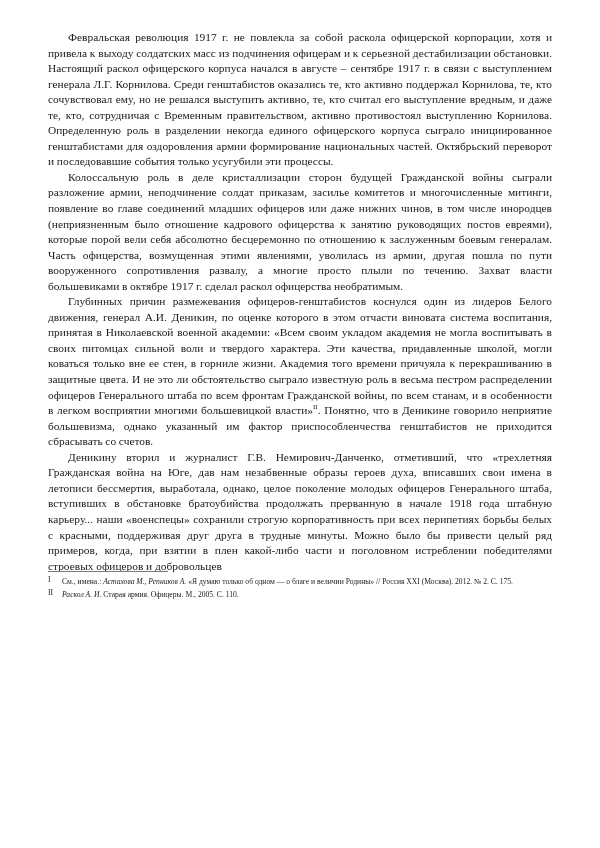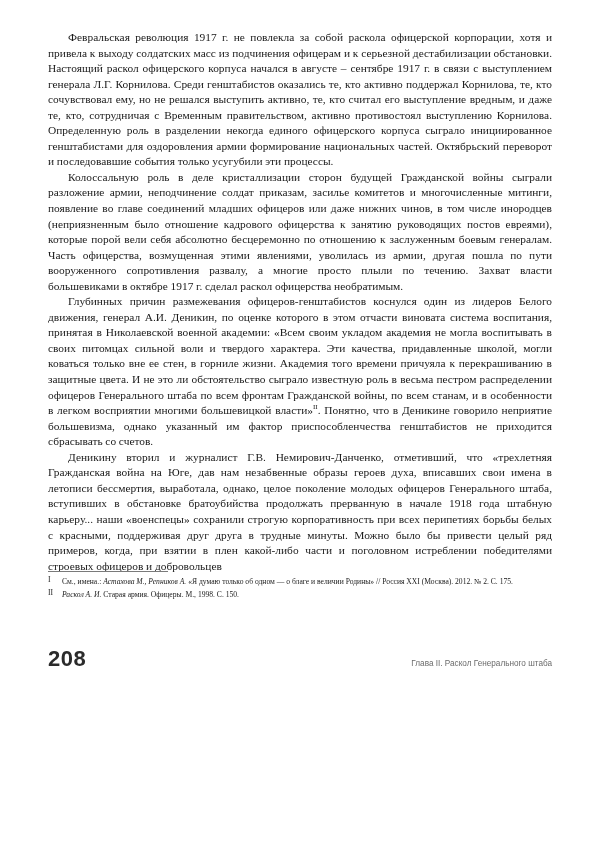--- a/index.html
+++ b/index.html
@@ -106,22 +106,18 @@
   <div class="footnotes">
     <div class="rule"></div>
 
     <div class="fn">
       <span class="marker">I</span>
       <span class="fntext"><span>См., имена.: </span><i>Астахова М., Репников А.</i><span> «Я думаю только об одном — о благе и величии Родины» // Россия XXI (Москва). 2012. № 2. С. 175.</span></span>
     </div>
 
     <div class="fn">
       <span class="marker">II</span>
-      <span class="fntext"><span></span><i>Раскол А. И.</i><span> Старая армия. Офицеры. М., 1998. С. 150.</span></span>
+      <span class="fntext"><span></span><i>Раскол А. И.</i><span> Старая армия. Офицеры. М., 2005. С. 110.</span></span>
     </div>
   </div>
 
-  <div class="footer">
-    <div class="folio">208</div>
-    <div class="running-title">Глава II. Раскол Генерального штаба</div>
-  </div>
 
 </div>
 
 </body></html>

